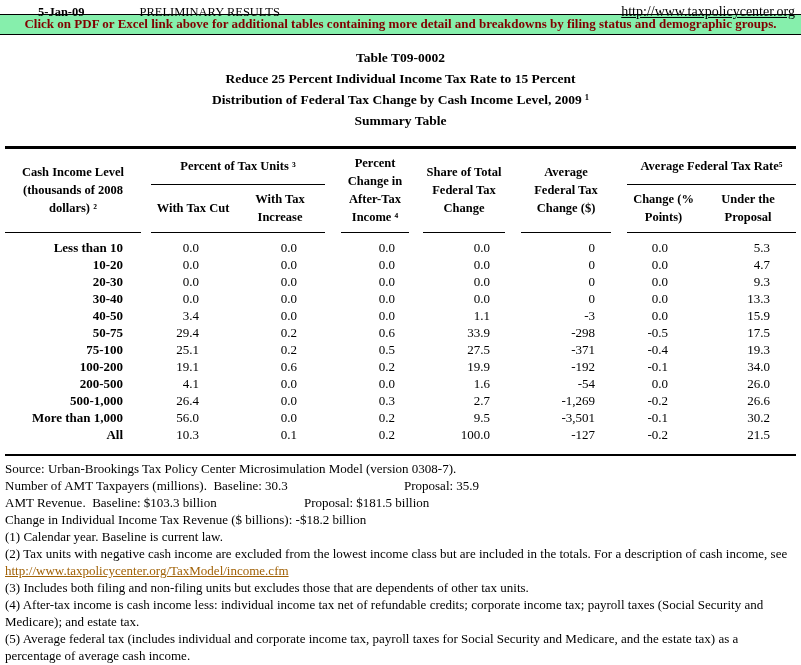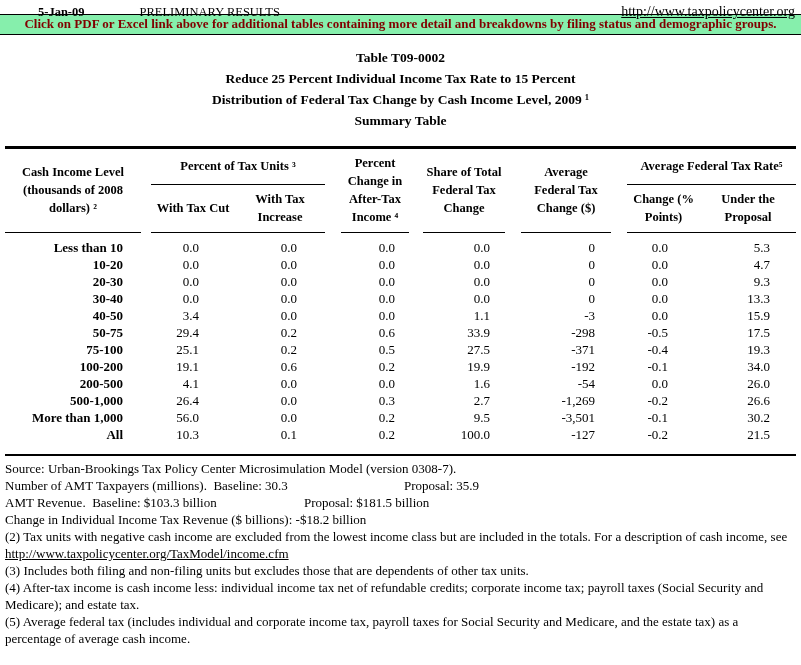--- a/index.html
+++ b/index.html
@@ -53,21 +53,21 @@
   td.col5 { padding-right: 32px; }
   td.col6 { padding-right: 26px; }
   tbody tr:first-child td { height: 24px; margin-top: 13px; }
   .rule-bottom { margin-top: 11px; border-top: 2px solid #000; }
   
   .footer { margin-top: 4px; }
   .fline { position: relative; line-height: 17px; font-size: 13px; white-space: pre-wrap; }
   .fline .fright { position: absolute; }
   .fright.pos-taxpayers { left: 399px; }
   .fright.pos-revenue { left: 299px; }
-  .flink { color: #000000; text-decoration: underline; cursor: pointer; }
+  .flink { color: #a16207; text-decoration: underline; cursor: pointer; }
   .note-multi { white-space: pre-line; }
 </style>
 </head>
 <body>
 
 <div class="topbar">
   <span class="date">5-Jan-09</span>
   <span class="prelim">PRELIMINARY RESULTS</span>
   <a class="toplink">http://www.taxpolicycenter.org</a>
 </div>
@@ -319,20 +319,21 @@
       </tbody>
   </table>
 
   <div class="rule-bottom"></div>
 
   <div class="footer">
     <div class="fline">Source: Urban-Brookings Tax Policy Center Microsimulation Model (version 0308-7).</div>
     <div class="fline"><span>Number of AMT Taxpayers (millions).  Baseline: 30.3</span><span class="fright pos-taxpayers">Proposal: 35.9</span></div>
     <div class="fline"><span>AMT Revenue.  Baseline: $103.3 billion</span><span class="fright pos-revenue">Proposal: $181.5 billion</span></div>
     <div class="fline">Change in Individual Income Tax Revenue ($ billions): -$18.2 billion</div>
+    <div class="fline">(1) Calendar year. Baseline is current law.</div>
     <div class="fline">(2) Tax units with negative cash income are excluded from the lowest income class but are included in the totals. For a description of cash income, see</div>
     <div class="fline"><a class="flink">http://www.taxpolicycenter.org/TaxModel/income.cfm</a></div>
     <div class="fline">(3) Includes both filing and non-filing units but excludes those that are dependents of other tax units.</div>
     <div class="fline note-multi">(4) After-tax income is cash income less: individual income tax net of refundable credits; corporate income tax; payroll taxes (Social Security and
 Medicare); and estate tax.</div>
     <div class="fline note-multi">(5) Average federal tax (includes individual and corporate income tax, payroll taxes for Social Security and Medicare, and the estate tax) as a
 percentage of average cash income.</div>
   </div>
 </div>
 

